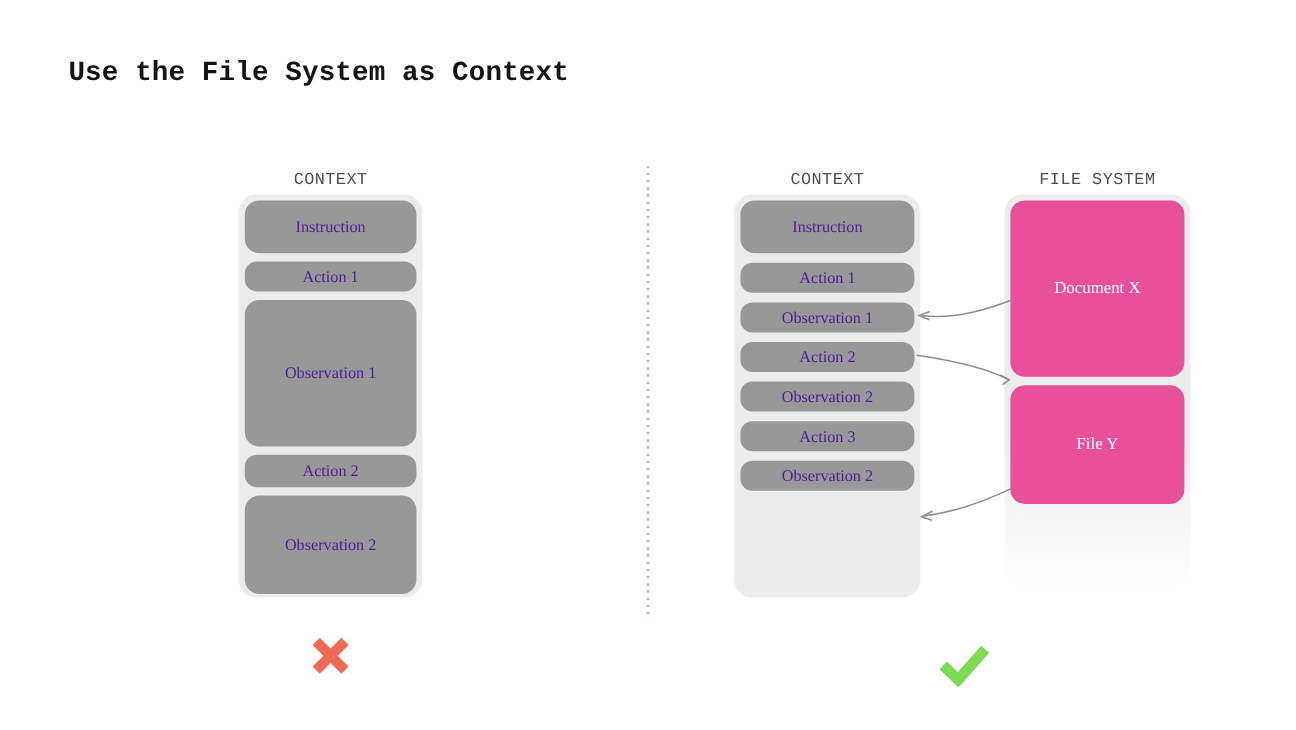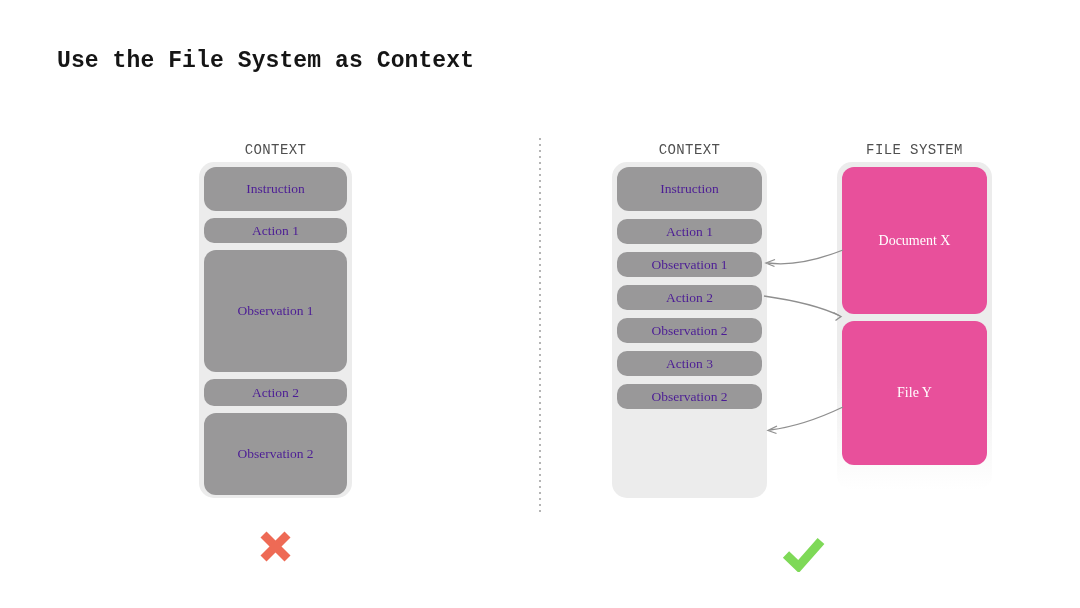--- a/index.html
+++ b/index.html
@@ -48,21 +48,21 @@
   .h-obs2  { height: 82px; border-radius: 12px; }
   .pbox {
     background: #e8509b; border-radius: 12px;
     color: #ffffff;
     font-family: "Liberation Serif", "DejaVu Serif", serif;
     font-size: 14px;
     display: flex; align-items: center; justify-content: center;
     flex: none;
   }
   .h-doc { height: 147px; }
-  .h-file { height: 144px; }
+  .h-file { height: 99px; }
   .divider {
     position: absolute; left: 539px; top: 138px;
     width: 2px; height: 378px;
     background: repeating-linear-gradient(to bottom, #b5b5b5 0px, #b5b5b5 2px, transparent 2px, transparent 6px);
   }
   .overlay-svg, .verdict-svg { position: absolute; pointer-events: none; }
   #arrows { left: 0; top: 0; }
 </style>
 </head>
 <body>

